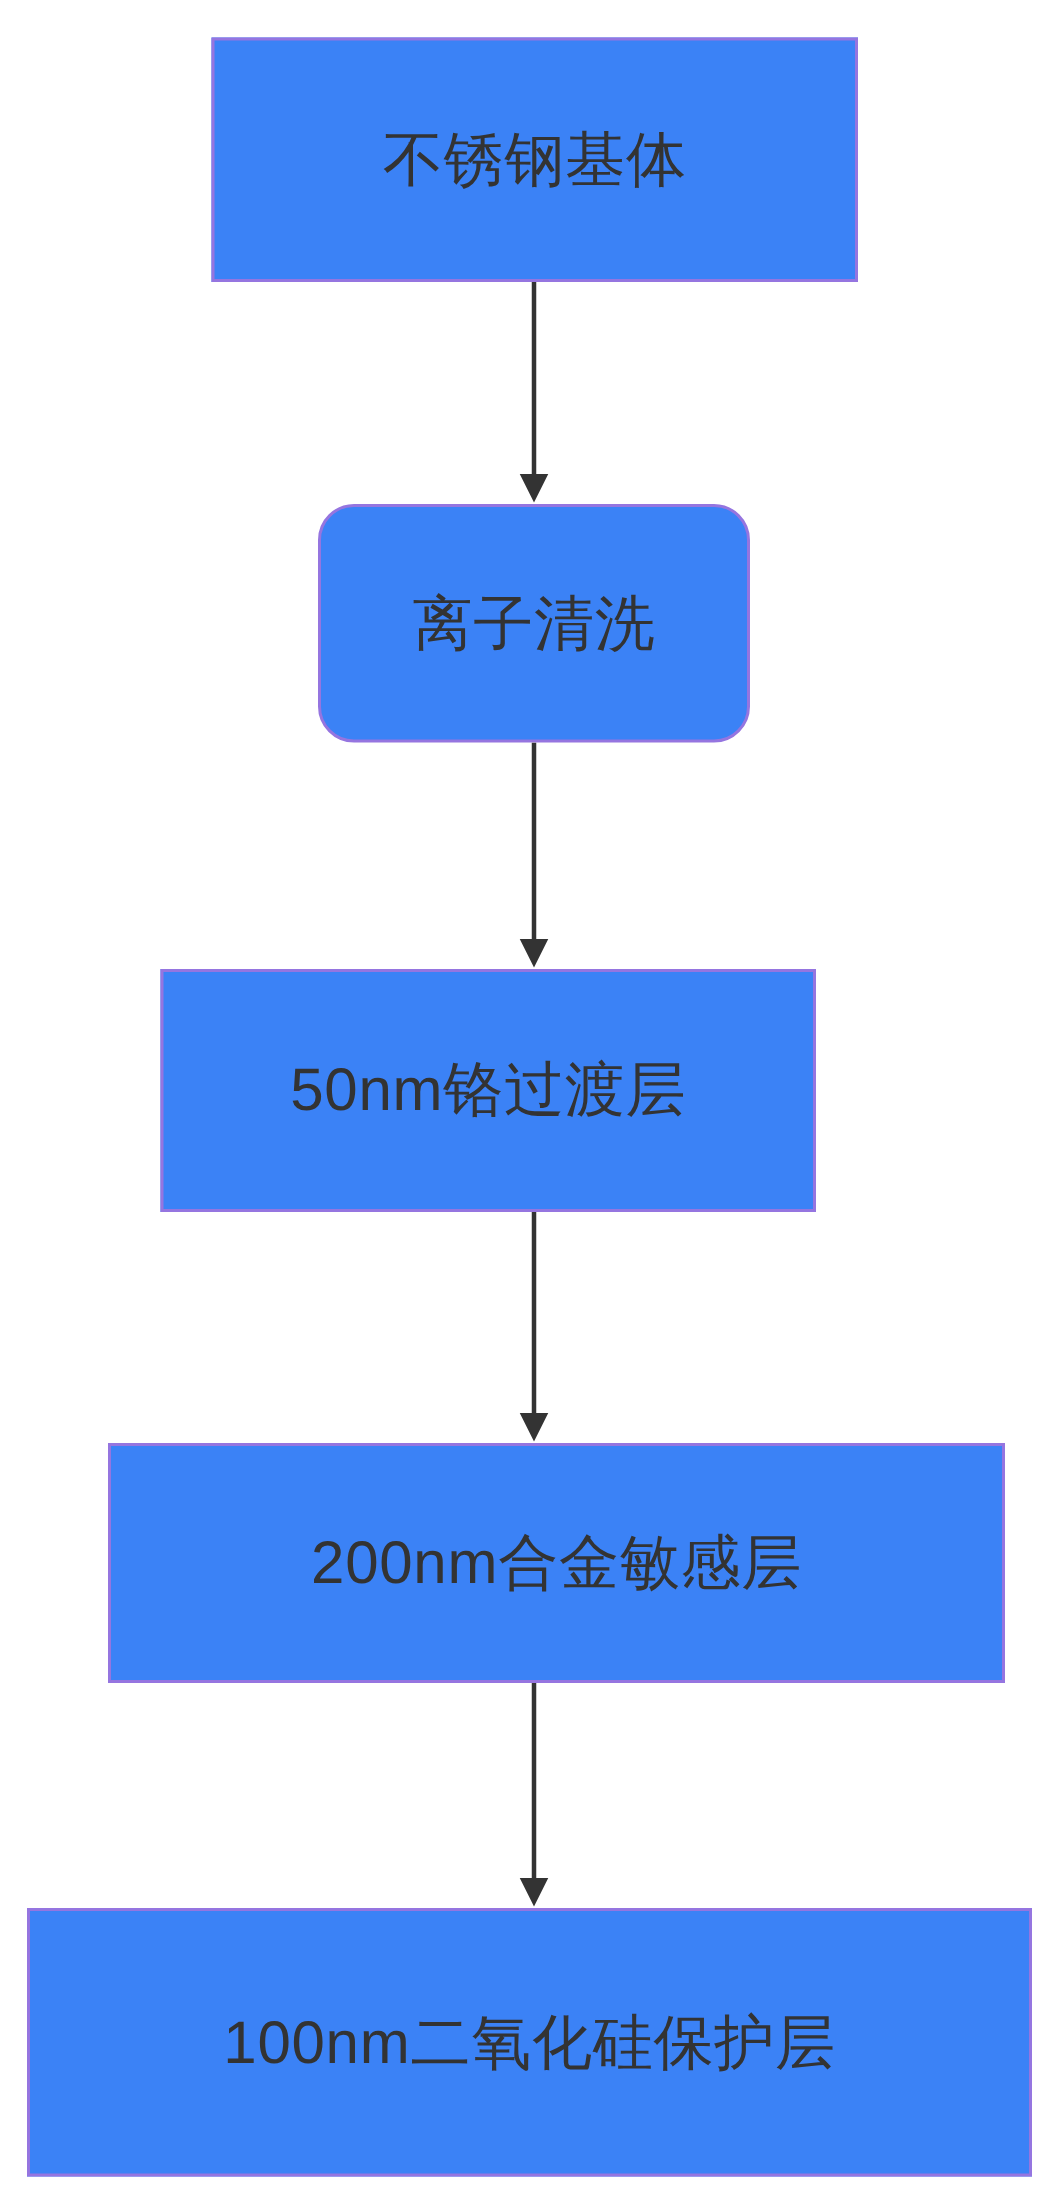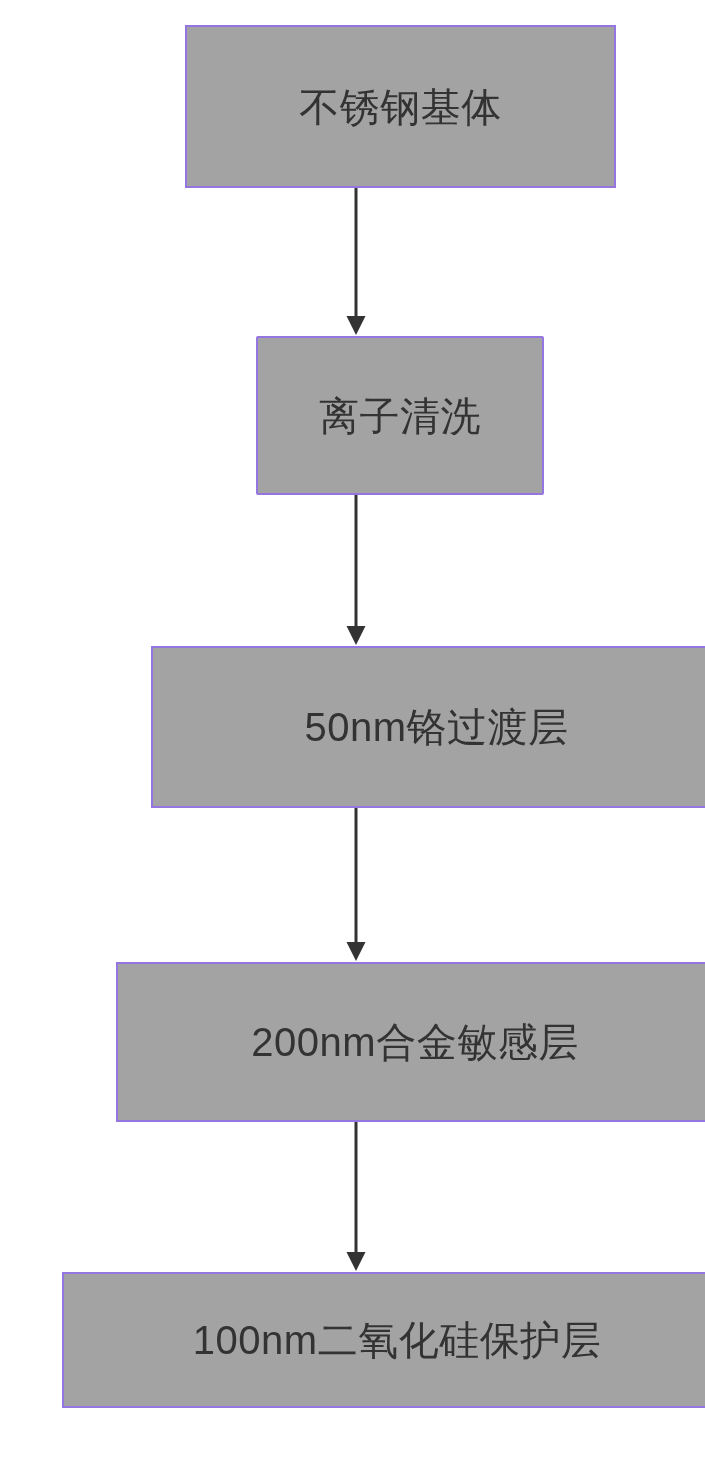--- a/index.html
+++ b/index.html
@@ -18,46 +18,45 @@
     position: relative;
     width: 705px;
     height: 1458px;
     background: #ffffff;
   }
 
   
   .node {
     position: absolute;
     box-sizing: border-box;
-    background: #a3a3a3;
+    background: #3b82f6;
     border: 2px solid #9575e0;
     display: flex;
     align-items: center;
     justify-content: center;
     text-align: center;
-    margin-left: 44px;
   }
   .node.rounded {
-    border-radius: 2px;
+    border-radius: 24px;
   }
   .node-label {
     color: #333333;
     font-size: 40px;
     line-height: 1.1;
     letter-spacing: 0.5px;
     white-space: nowrap;
     font-family: "Liberation Sans", "DejaVu Sans", sans-serif;
   }
 
   
   #node-1 { left: 141px; top: 25px;   width: 431px; height: 163px; }
   #node-2 { left: 212px; top: 336px;  width: 288px; height: 159px; }
-  #node-3 { left: 107px; top: 646px;  width: 571px; height: 162px; }
+  #node-3 { left: 107px; top: 646px;  width: 437px; height: 162px; }
   #node-4 { left: 72px;  top: 962px;  width: 598px; height: 160px; }
-  #node-5 { left: 18px;  top: 1272px; width: 670px; height: 136px; justify-content: center; }
+  #node-5 { left: 18px;  top: 1272px; width: 670px; height: 179px; justify-content: center; }
 
   
   .edge {
     position: absolute;
     left: 346px;   
     width: 20px;
     overflow: visible;
   }
   .edge svg { display: block; }
 

